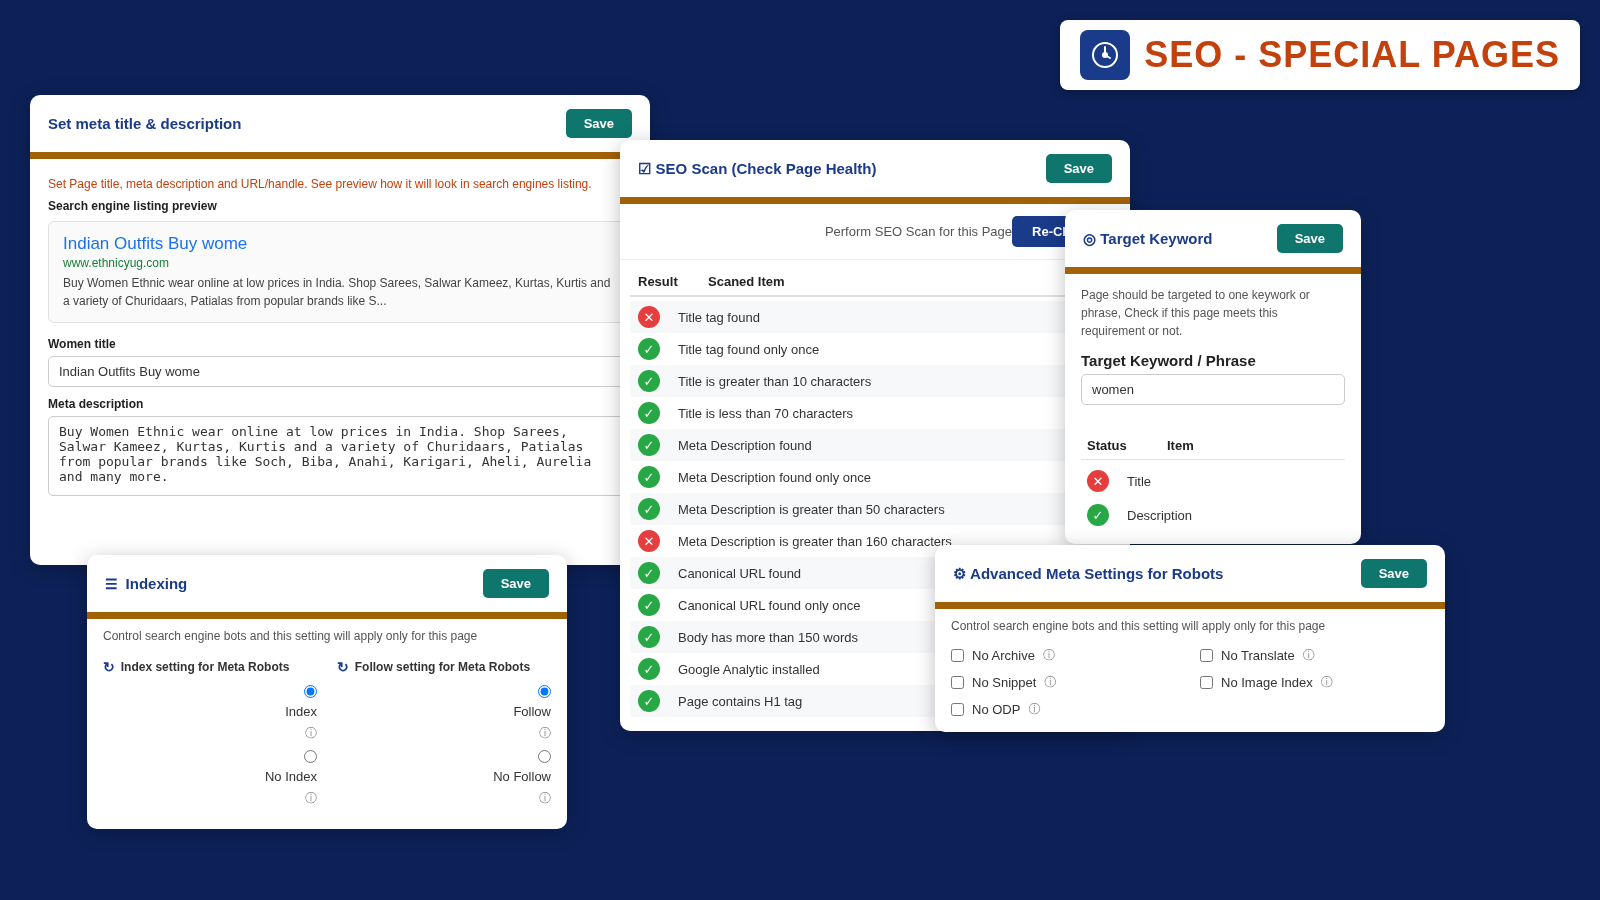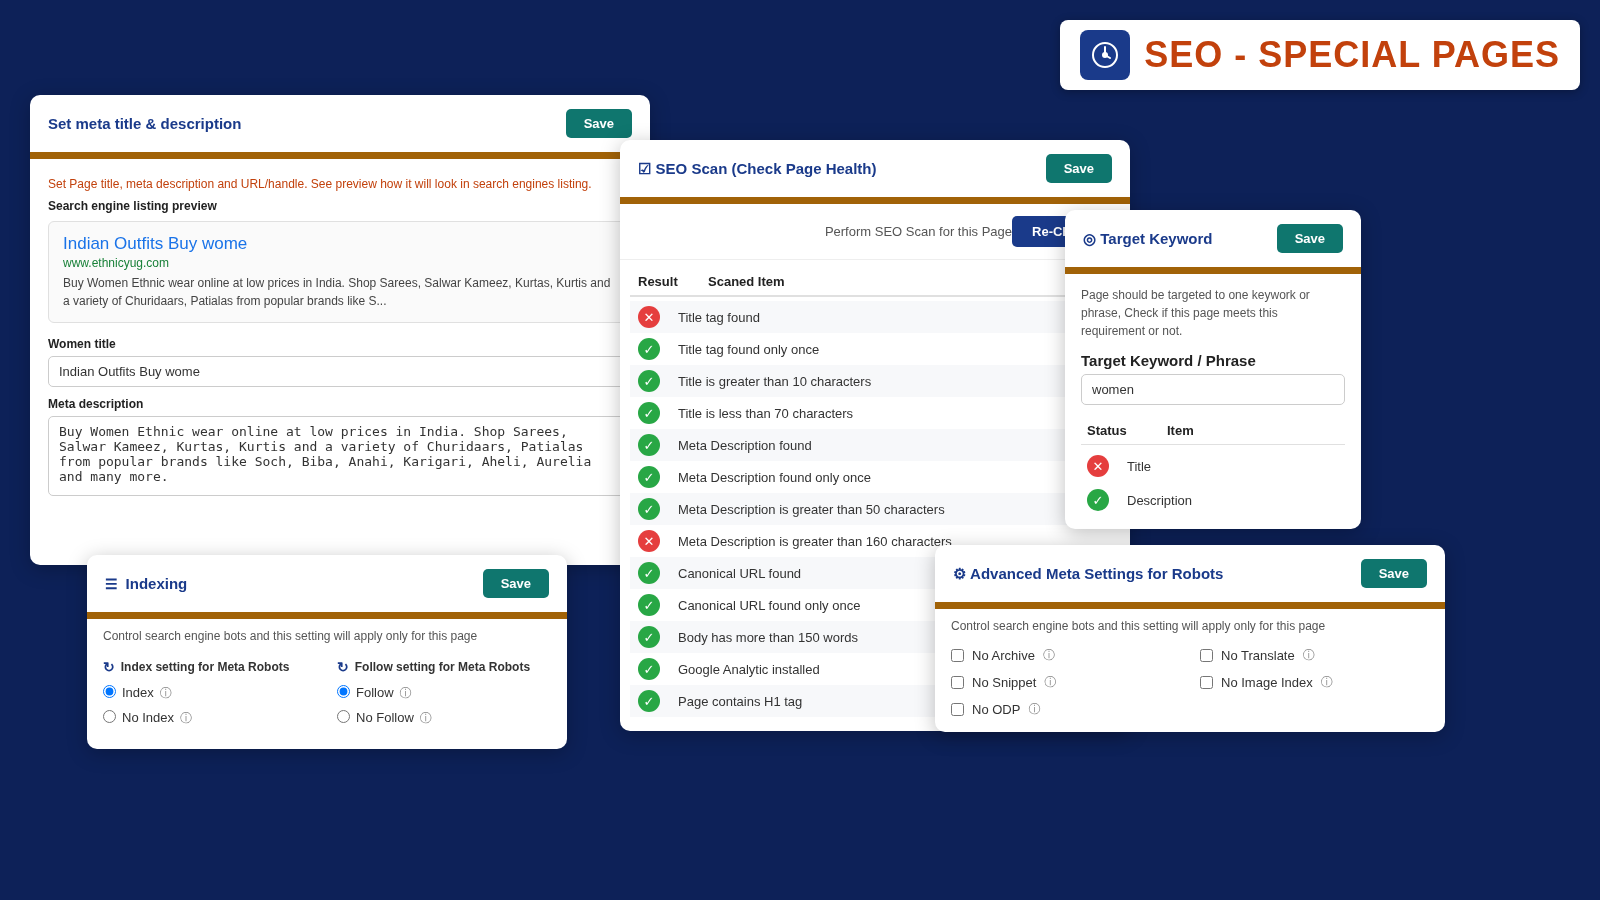--- a/index.html
+++ b/index.html
@@ -254,25 +254,26 @@
       display: flex;
       align-items: center;
       gap: 6px;
     }
     .indexing-col-title .arrow-icon {
       color: #1a3a8a;
       font-size: 14px;
     }
     .radio-row {
       display: flex;
-      align-items: flex-start;
+      align-items: flex-end;
       gap: 6px;
       margin-bottom: 8px;
       font-size: 13px;
       color: #333;
+      flex-direction: column;
     }
     .radio-input { cursor: pointer; }
     .info-icon {
       color: #888;
       font-size: 12px;
       cursor: help;
     }
 
     
     .card-target-keyword {
@@ -307,20 +308,21 @@
       margin-bottom: 12px;
     }
     .kw-table-header {
       display: flex;
       font-size: 13px;
       font-weight: 700;
       color: #222;
       padding: 6px 6px;
       border-bottom: 1px solid #e0e0e0;
       margin-bottom: 4px;
+      margin-top: 15px;
     }
     .kw-col-status { width: 80px; }
     .kw-col-item { flex: 1; }
     .kw-row {
       display: flex;
       align-items: center;
       padding: 6px 6px;
       font-size: 13px;
       color: #333;
     }

